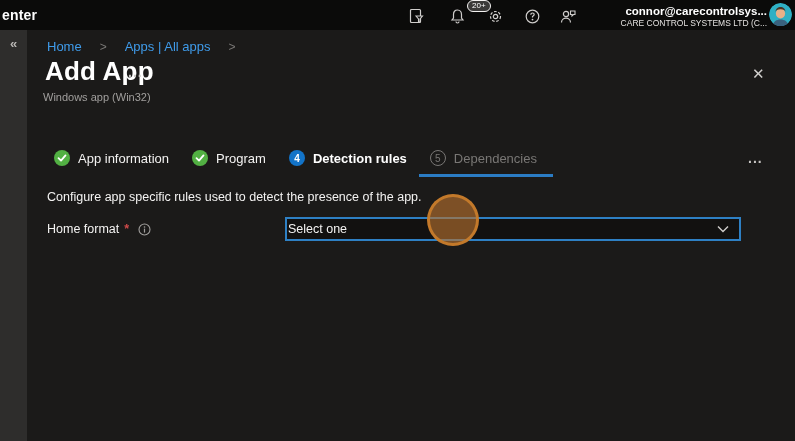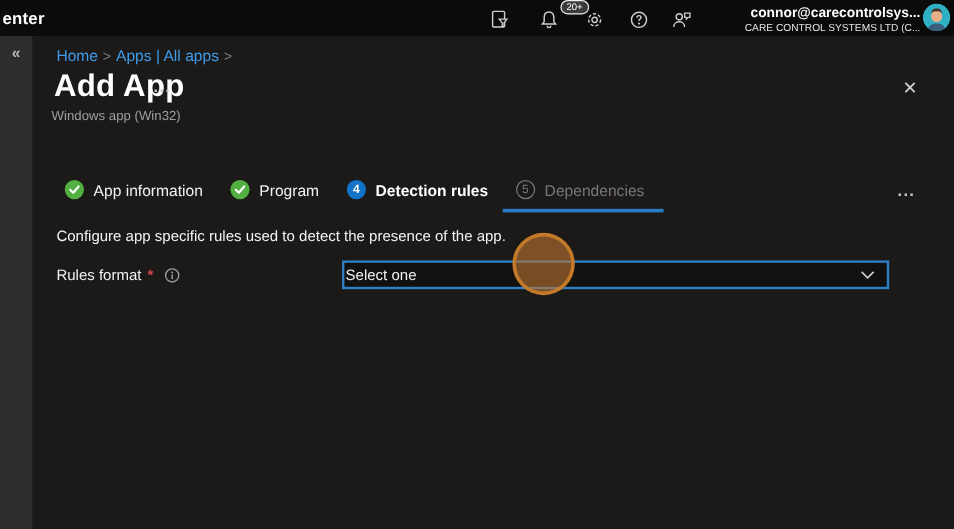--- a/index.html
+++ b/index.html
@@ -18,21 +18,21 @@
   .user-org { font-size:8.5px; line-height:11px; color:#e3e1df; }
   .avatar { position:absolute; left:769px; top:3px; width:23px; height:23px; border-radius:50%; overflow:hidden; cursor:pointer; }
 
   
   .collapse-strip { position:absolute; left:0; top:30px; width:27px; height:411px; background:#2e2d2c; z-index:2; }
   .collapse-chevrons { position:absolute; left:0; top:6px; width:27px; text-align:center; color:#b8b6b4; font-size:13px; font-weight:bold; cursor:pointer; }
 
   
   .content { position:absolute; left:27px; top:30px; width:768px; height:411px; background:#1b1a19; z-index:1; }
 
-  .breadcrumb { position:absolute; left:20px; top:9px; font-size:13px; display:flex; gap:4px; align-items:center; }
+  .breadcrumb { position:absolute; left:20px; top:9px; font-size:13px; display:flex; gap:18px; align-items:center; }
   .crumb { color:#3f9bea; cursor:pointer; }
   .crumb-sep { color:#797775; font-size:12px; }
 
   .page-title { position:absolute; left:18px; top:26px; color:#ffffff; font-size:26px; font-weight:bold; letter-spacing:.2px; }
   .title-menu { position:absolute; left:101px; top:34px; color:#c8c6c4; font-size:14px; font-weight:bold; letter-spacing:1px; cursor:pointer; }
   .page-subtitle { position:absolute; left:16px; top:61px; color:#a19f9d; font-size:11px; }
   .close-btn { position:absolute; left:725px; top:36px; color:#d2d0ce; font-size:15px; cursor:pointer; line-height:16px; }
 
   
   .steps { position:absolute; left:27px; top:118px; display:flex; align-items:center; gap:23px; }
@@ -170,21 +170,21 @@
         <span class="step-label">Dependencies</span>
       </div>
     </div>
 
     <div class="active-underline"></div>
     <span class="steps-overflow">...</span>
 
     <div class="config-desc">Configure app specific rules used to detect the presence of the app.</div>
 
     <div class="field-label">
-      <span>Rules format</span>
+      <span>Home format</span>
       <span class="required">*</span>
       <span class="info-icon">
         <svg width="13" height="13" viewBox="0 0 13 13">
           <circle cx="6.5" cy="6.5" r="5.5" fill="none" stroke="#a19f9d" stroke-width="1.1"></circle>
           <circle cx="6.5" cy="4" r="0.8" fill="#a19f9d"></circle>
           <rect x="5.9" y="5.6" width="1.2" height="4" fill="#a19f9d"></rect>
         </svg>
       </span>
     </div>
 

